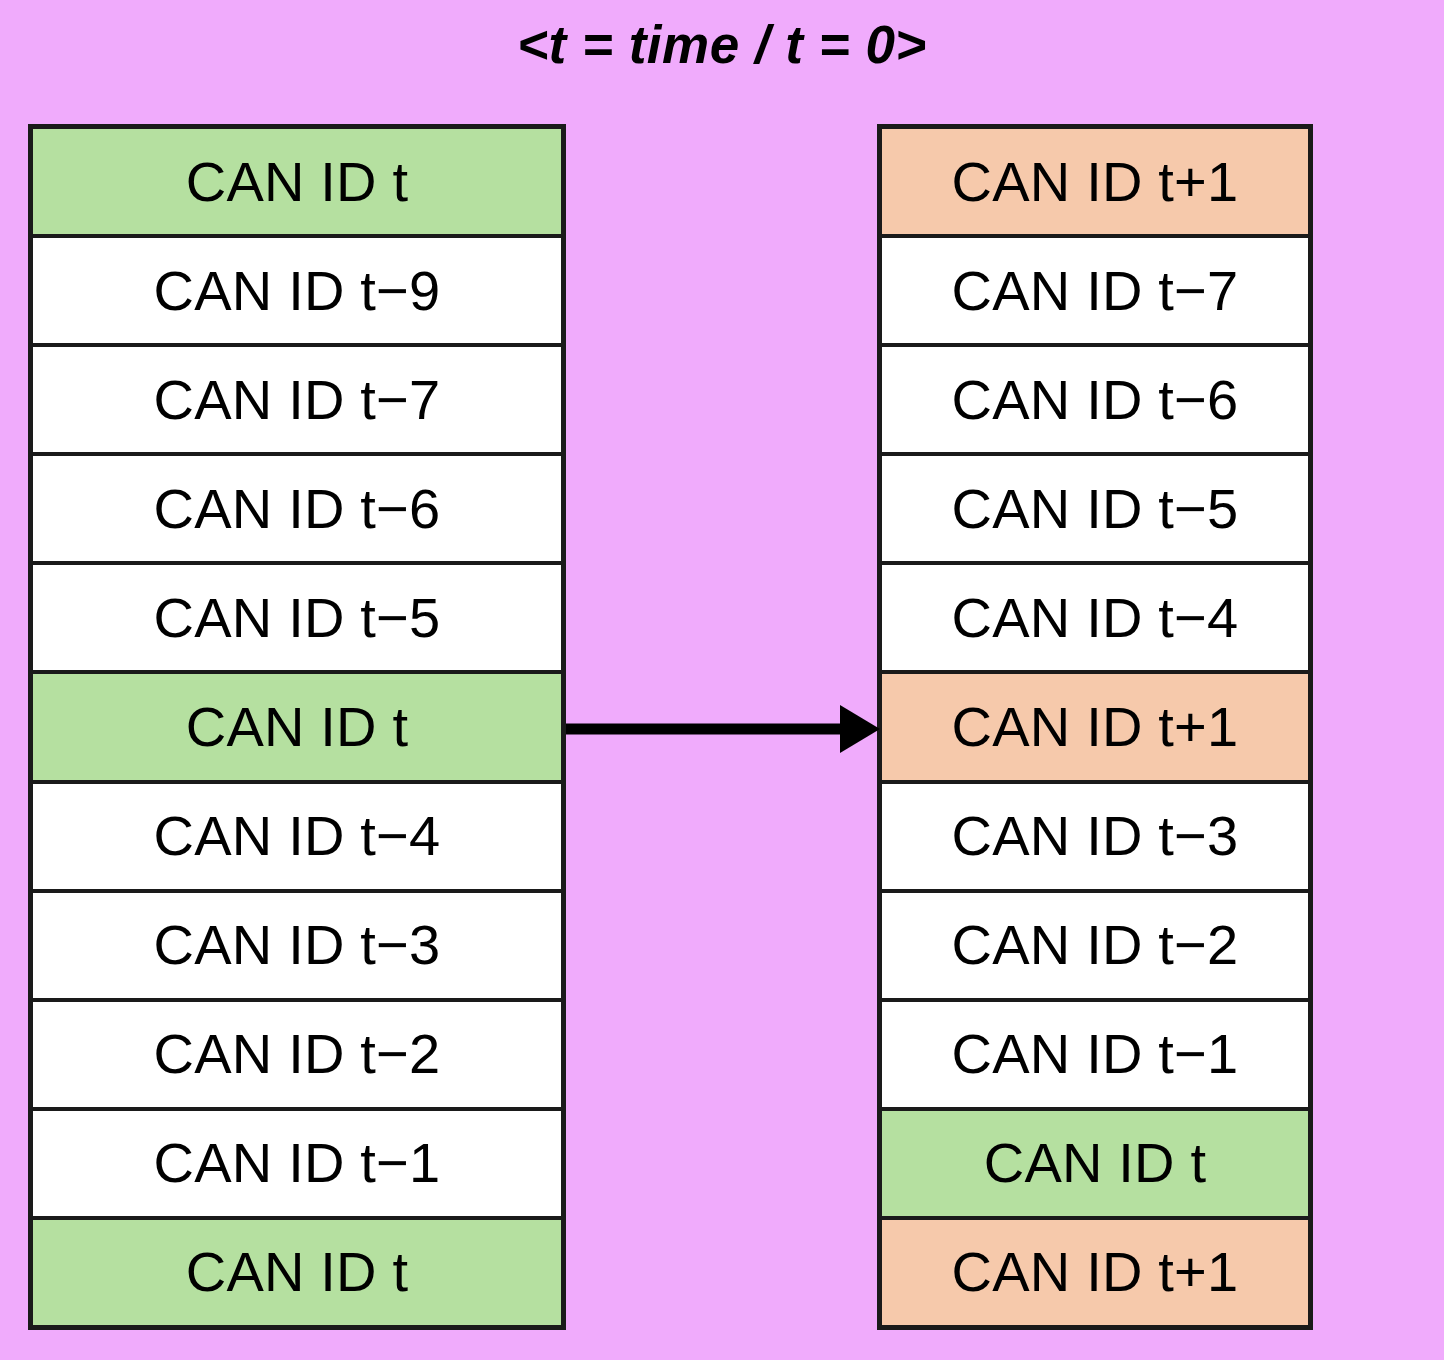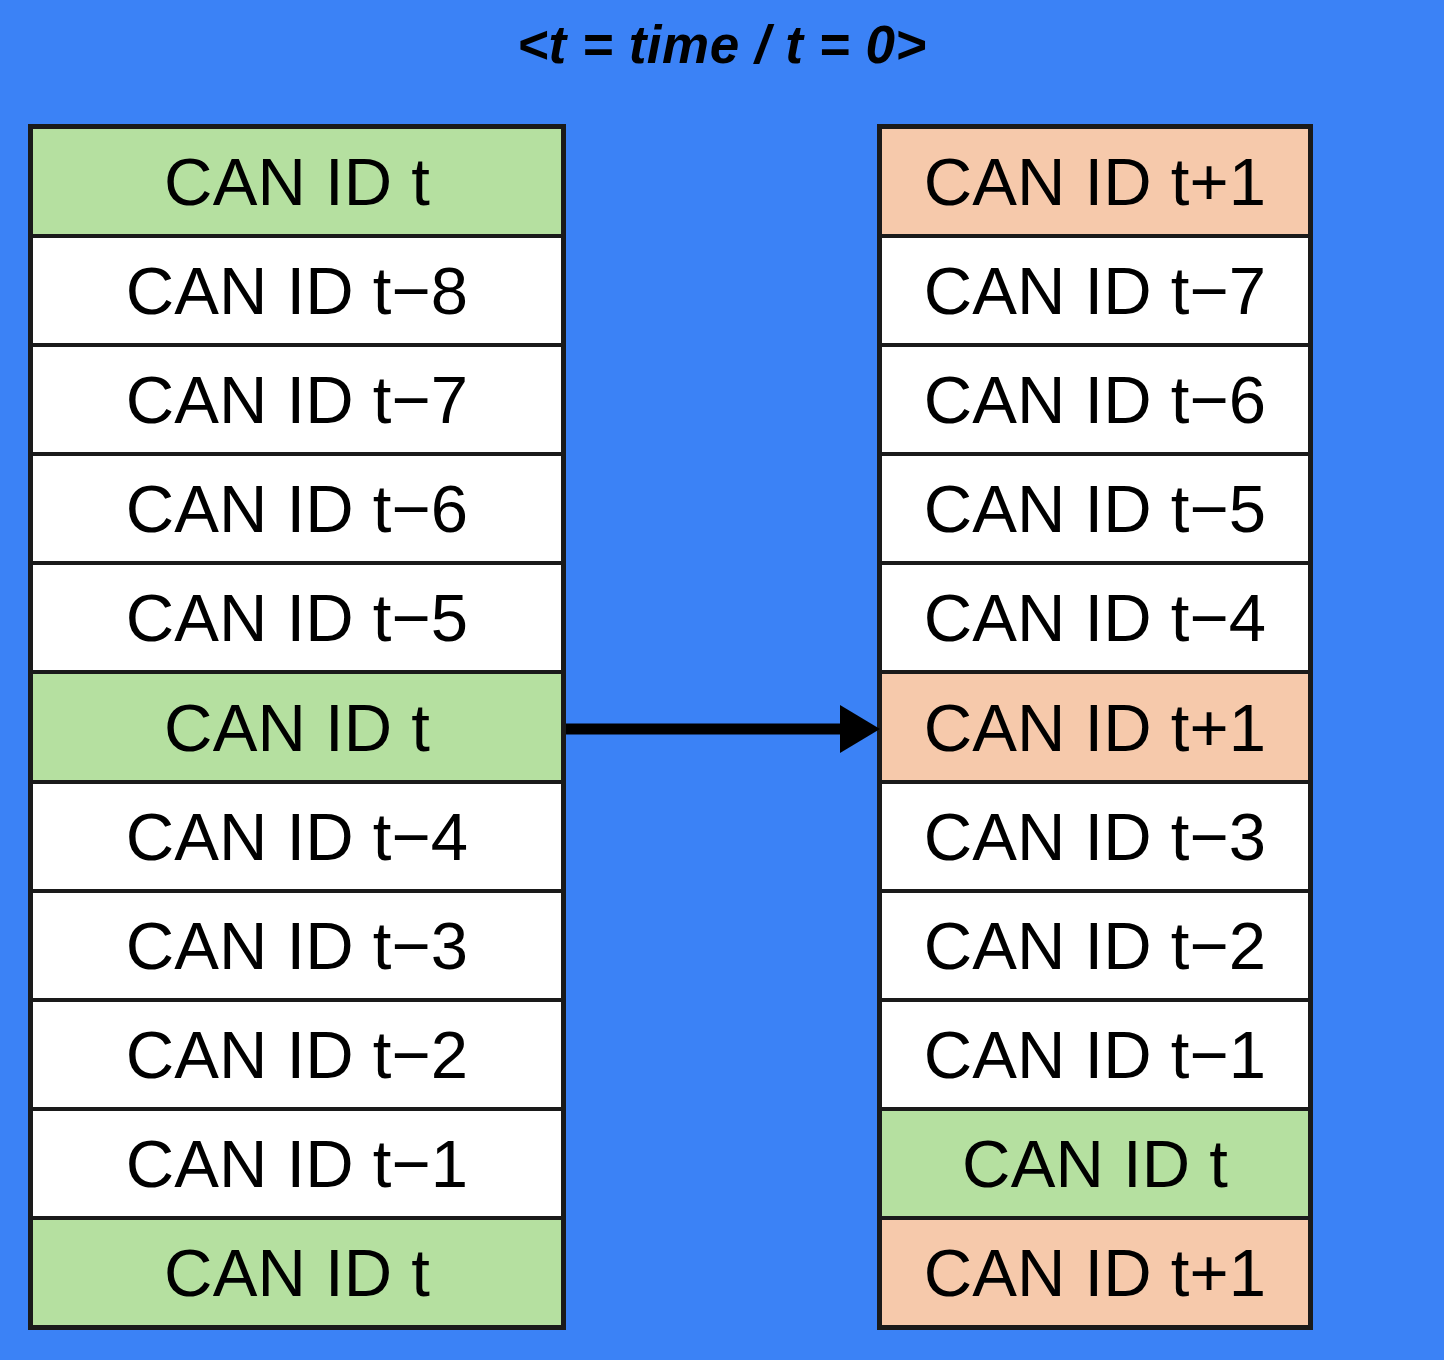--- a/index.html
+++ b/index.html
@@ -9,21 +9,21 @@
     background: #ffffff;
   }
   body {
     font-family: "Liberation Sans", "DejaVu Sans", sans-serif;
     -webkit-font-smoothing: antialiased;
   }
   #stage {
     position: relative;
     width: 1444px;
     height: 1360px;
-    background: #3b82f6;
+    background: #f0abfc;
     overflow: hidden;
   }
 
   
   #diagram-title {
     position: absolute;
     left: 0;
     top: 14px;
     width: 1444px;
     text-align: center;
@@ -55,21 +55,21 @@
     border-bottom: 4px solid #1a1a1a;
     display: flex;
     align-items: center;
     justify-content: center;
     background: #ffffff;
     position: relative;
   }
   .row:last-child { border-bottom: none; }
 
   .row-label {
-    font-size: 67px;
+    font-size: 56px;
     font-weight: 400;
     color: #000000;
     line-height: 1;
     white-space: pre;
     letter-spacing: 0.2px;
   }
 
   .row.fill-green  { background: #b5e0a0; }
   .row.fill-orange { background: #f6c9ab; }
 
@@ -88,21 +88,21 @@
 
 <div id="stage">
 
   <div id="diagram-title">&lt;t = time / t = 0&gt;</div>
 
   <div class="column" id="column-left">
       <div class="row fill-green">
         <span class="row-label">CAN ID t</span>
       </div>
       <div class="row">
-        <span class="row-label">CAN ID t−8</span>
+        <span class="row-label">CAN ID t−9</span>
       </div>
       <div class="row">
         <span class="row-label">CAN ID t−7</span>
       </div>
       <div class="row">
         <span class="row-label">CAN ID t−6</span>
       </div>
       <div class="row">
         <span class="row-label">CAN ID t−5</span>
       </div>

